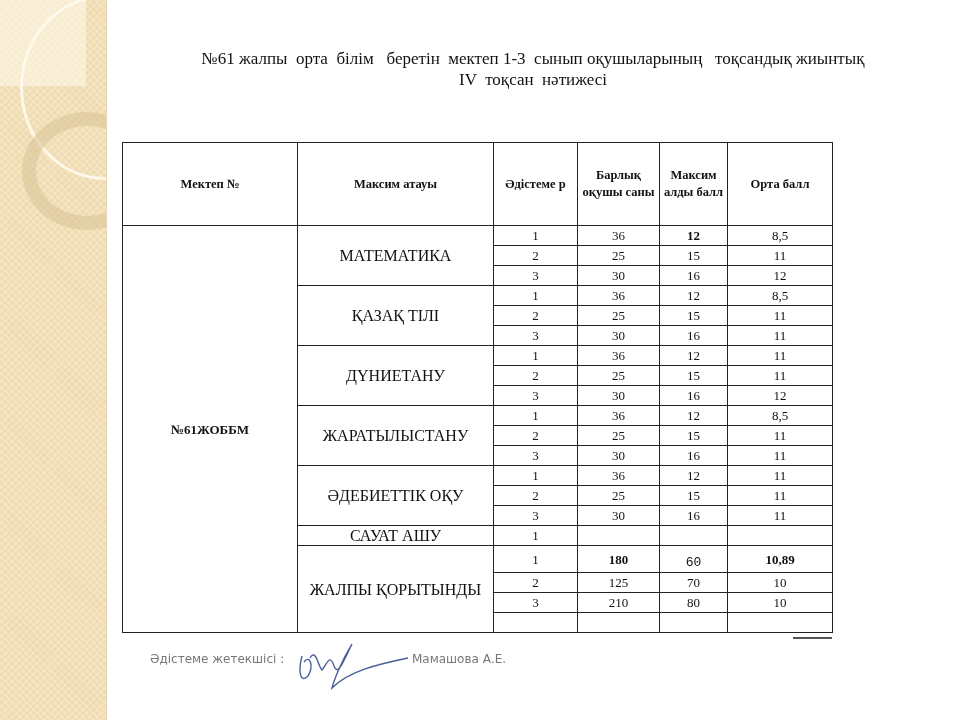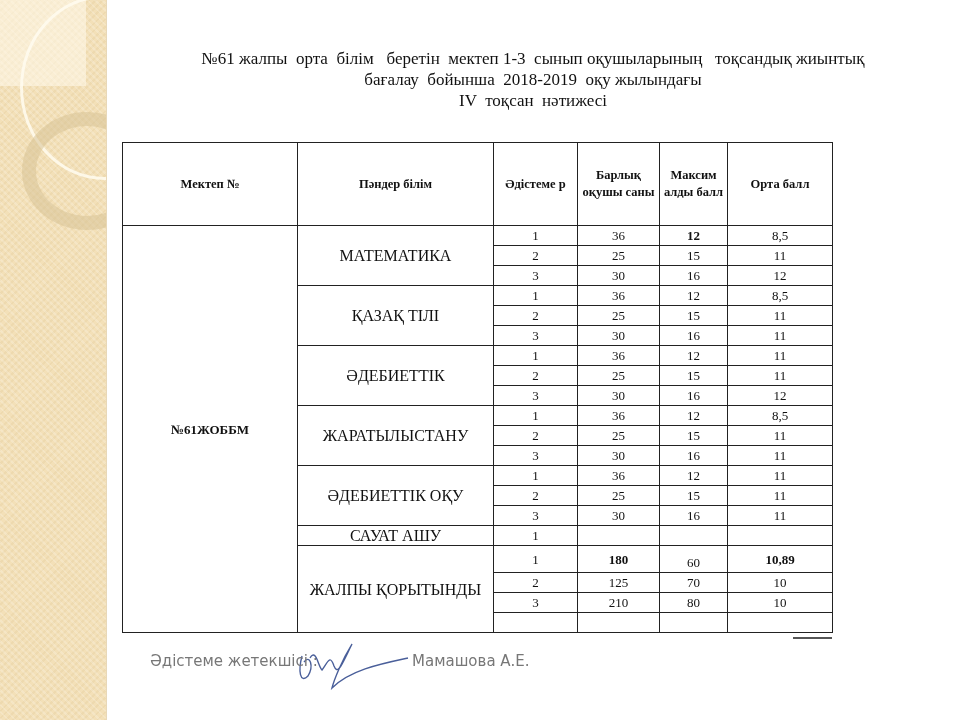--- a/index.html
+++ b/index.html
@@ -18,53 +18,52 @@
     border:14px solid rgba(215,195,150,0.55); box-sizing:border-box; }
   .title { position:absolute; left:106px; width:854px; top:48px; text-align:center; font-size:17px; line-height:21px; }
   .title div { white-space:pre; }
   table.grid { position:absolute; left:122px; top:142px; border-collapse:collapse; font-size:13px; }
   table.grid td, table.grid th { border:1px solid #222; text-align:center; padding:0; }
   table.grid th { font-weight:bold; font-size:12.5px; height:82px; line-height:17px; }
   table.grid td { height:19px; line-height:19px; }
   td.school { font-weight:bold; }
   td.subject { font-size:16px; }
   .bold { font-weight:bold; }
-  .footer { position:absolute; left:150px; top:652px; font-family:"DejaVu Sans", sans-serif; font-size:15px; color:#777; }
+  .footer { position:absolute; left:150px; top:652px; font-family:"DejaVu Sans", sans-serif; font-size:12px; color:#777; }
   .footer .name { position:absolute; left:262px; top:0; white-space:nowrap; }
   .sig { position:absolute; left:290px; top:636px; }
   .stub { position:absolute; left:793px; top:637px; width:39px; height:2px; background:#555; }
 </style>
 </head>
 <body>
 
 <div class="sidebar">
   <div class="sq"></div>
   <div class="c1"></div>
   <div class="c2"></div>
 </div>
 
 <div class="title">
   <div>№61 жалпы  орта  білім   беретін  мектеп 1-3  сынып оқушыларының   тоқсандық жиынтық</div>
-  <div>бағалау  бойынша  2018-2019  оқу жылындағы</div>
   <div>IV  тоқсан  нәтижесі</div>
 </div>
 
 <table class="grid">
   <colgroup>
     <col style="width:175px">
       <col style="width:196px">
       <col style="width:84px">
     <col style="width:82px">
       <col style="width:68px">
       <col style="width:105px">
   </colgroup>
   <thead>
     <tr>
       <th>Мектеп №</th>
-      <th>Пәндер  білім</th>
+      <th>Максим  атауы</th>
       <th>Әдістеме р</th>
       <th>Барлық оқушы саны</th>
       <th>Максим алды балл</th>
       <th>Орта балл</th>
     </tr>
   </thead>
   <tbody id="tbody">
       <tr>
         <td class="school" rowspan="20" style="vertical-align: middle;">№61ЖОББМ</td>
         <td class="subject" rowspan="3">МАТЕМАТИКА</td>
@@ -98,21 +97,21 @@
         <td>15</td>
         <td>11</td>
       </tr>
       <tr>
         <td>3</td>
         <td>30</td>
         <td>16</td>
         <td>11</td>
       </tr>
       <tr>
-        <td class="subject" rowspan="3">ӘДЕБИЕТТІК</td>
+        <td class="subject" rowspan="3">ДҮНИЕТАНУ</td>
         <td>1</td>
         <td>36</td>
         <td>12</td>
         <td>11</td>
       </tr>
       <tr>
         <td>2</td>
         <td>25</td>
         <td>15</td>
         <td>11</td>
@@ -165,21 +164,21 @@
         <td class="subject" rowspan="1">САУАТ АШУ</td>
         <td>1</td>
         <td></td>
         <td></td>
         <td></td>
       </tr>
       <tr>
         <td class="subject" rowspan="4">ЖАЛПЫ ҚОРЫТЫНДЫ</td>
         <td style="height: 26px;">1</td>
         <td style="height: 26px; font-weight: bold;">180</td>
-        <td style="height: 26px; vertical-align: bottom;">60</td>
+        <td style="height: 26px; vertical-align: bottom; font-family: Liberation Mono, monospace;">60</td>
         <td class="bold" style="height: 26px;">10,89</td>
       </tr>
       <tr>
         <td>2</td>
         <td>125</td>
         <td>70</td>
         <td>10</td>
       </tr>
       <tr>
         <td>3</td>

